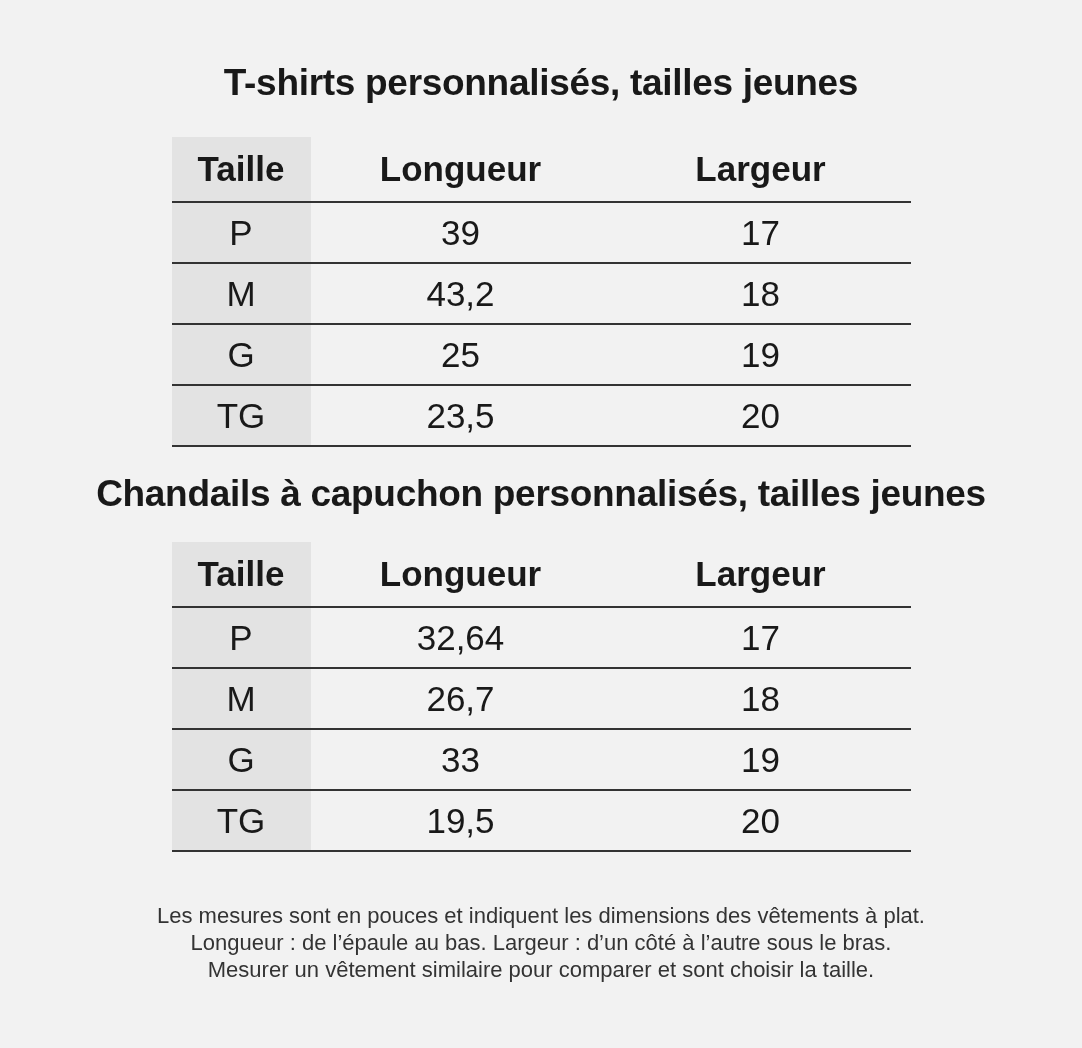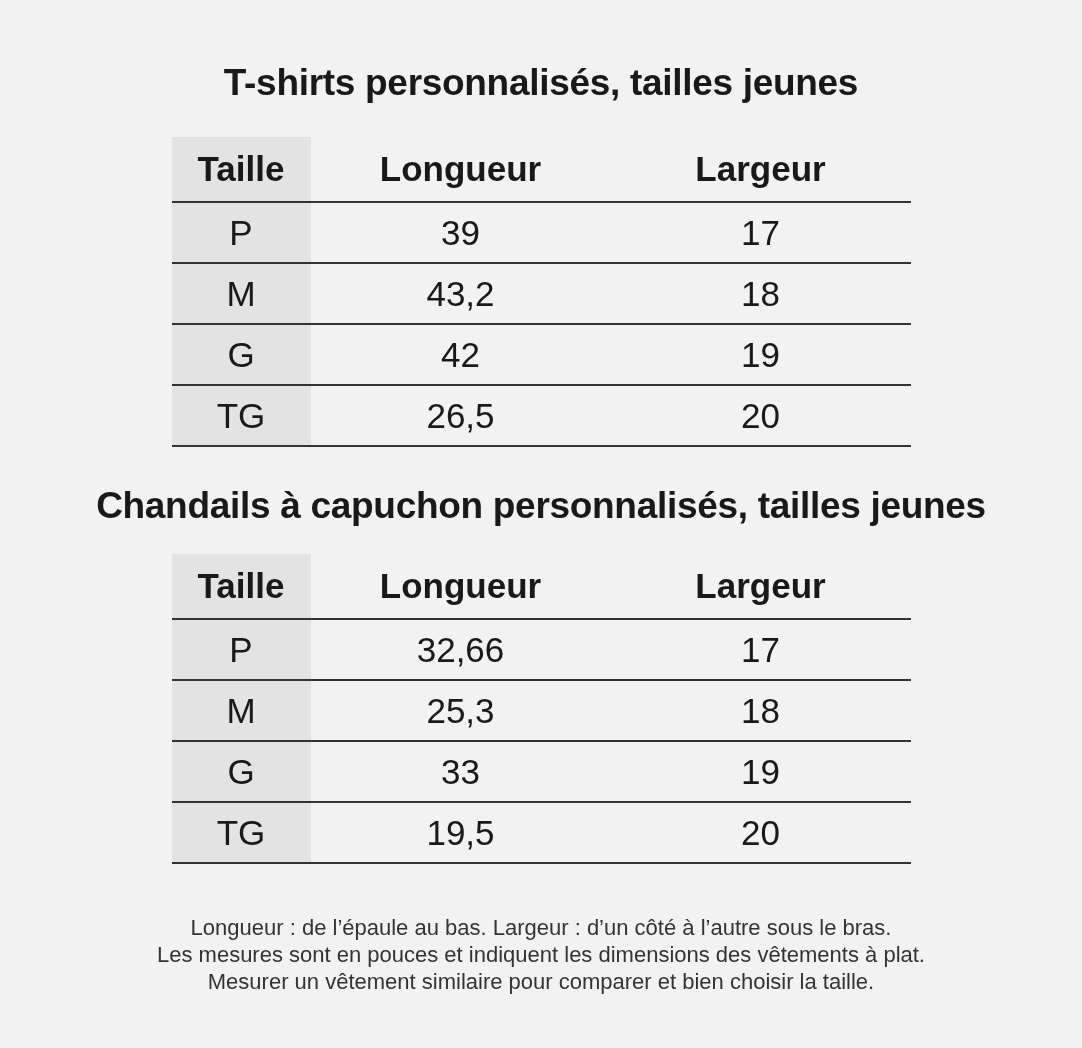--- a/index.html
+++ b/index.html
@@ -24,21 +24,21 @@
     font-weight: 700;
     line-height: 46px;
     text-align: center;
     letter-spacing: -0.3px;
     color: #191919;
   }
   .title-first {
     padding-top: 60px;
   }
   .title-second {
-    padding-top: 36px;
+    padding-top: 24px;
   }
   table.size-table {
     border-collapse: collapse;
     table-layout: fixed;
     width: 739px;
   }
   #table-tshirts {
     margin: 31px auto 0 auto;
   }
   #table-hoodies {
@@ -99,26 +99,26 @@
         <td>39</td>
         <td>17</td>
       </tr>
       <tr>
         <td>M</td>
         <td>43,2</td>
         <td>18</td>
       </tr>
       <tr>
         <td>G</td>
-        <td>42</td>
+        <td>25</td>
         <td>19</td>
       </tr>
       <tr>
         <td>TG</td>
-        <td>26,5</td>
+        <td>23,5</td>
         <td>20</td>
       </tr>
     </tbody>
   </table>
 
   <h2 class="table-title title-second">Chandails à capuchon personnalisés, tailles jeunes</h2>
 
   <table class="size-table" id="table-hoodies">
     <colgroup>
       <col style="width:139px">
@@ -128,40 +128,40 @@
     <thead>
       <tr>
         <th>Taille</th>
         <th>Longueur</th>
         <th>Largeur</th>
       </tr>
     </thead>
     <tbody>
       <tr>
         <td>P</td>
-        <td>32,66</td>
+        <td>32,64</td>
         <td>17</td>
       </tr>
       <tr>
         <td>M</td>
-        <td>25,3</td>
+        <td>26,7</td>
         <td>18</td>
       </tr>
       <tr>
         <td>G</td>
         <td>33</td>
         <td>19</td>
       </tr>
       <tr>
         <td>TG</td>
         <td>19,5</td>
         <td>20</td>
       </tr>
     </tbody>
   </table>
 
   <div class="footnote">
+    <div>Les mesures sont en pouces et indiquent les dimensions des vêtements à plat.</div>
     <div>Longueur : de l’épaule au bas. Largeur : d’un côté à l’autre sous le bras.</div>
-    <div>Les mesures sont en pouces et indiquent les dimensions des vêtements à plat.</div>
-    <div>Mesurer un vêtement similaire pour comparer et bien choisir la taille.</div>
+    <div>Mesurer un vêtement similaire pour comparer et sont choisir la taille.</div>
   </div>
 
 </div>
 
 </body></html>

